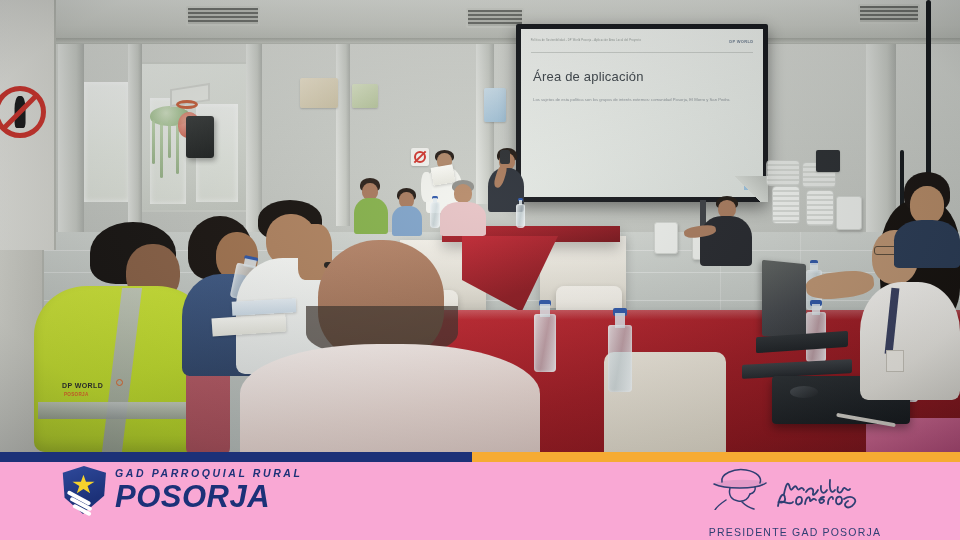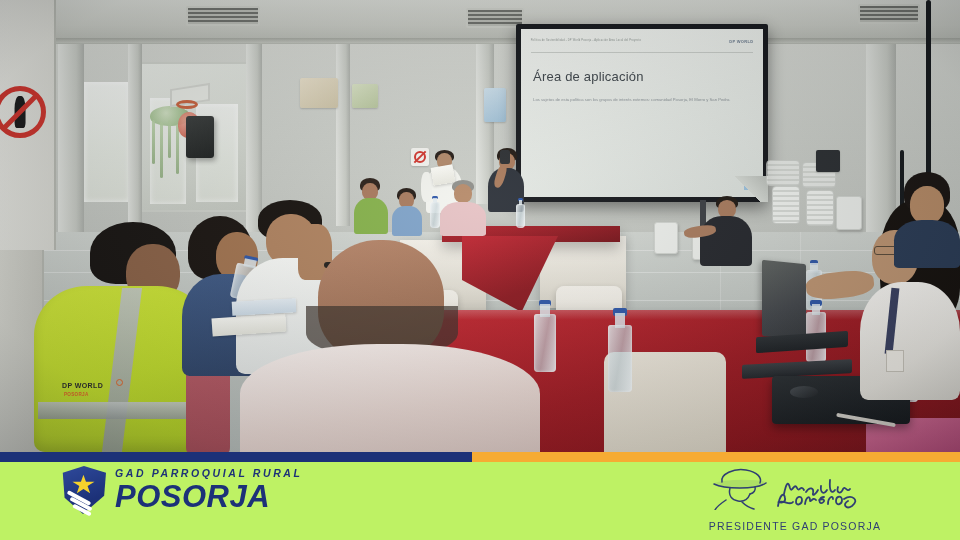--- a/index.html
+++ b/index.html
@@ -132,21 +132,21 @@
   .papers { position:absolute; background:linear-gradient(180deg,#fbfbf6,#e7e7de);
             box-shadow:0 1px 3px rgba(0,0,0,.2); }
   .phone { position:absolute; background:#2a2d30; border-radius:2px; }
 
   
   .grade { position:absolute; inset:0;
            background:radial-gradient(ellipse at 50% 45%,rgba(255,255,255,.06),rgba(20,25,30,.16) 78%,rgba(15,20,25,.3) 100%);
            pointer-events:none; }
 
   
-  .footer { position:absolute; left:0; top:452px; width:960px; height:88px; background:#bef264; }
+  .footer { position:absolute; left:0; top:452px; width:960px; height:88px; background:#f9a8d4; }
   .band { position:absolute; top:0; height:10px; }
   .band-blue { left:0; background:#1c3178; }
   .band-orange { right:0; background:#f6ab33; }
 
   .logo-block { position:absolute; left:60px; top:14px; display:flex; align-items:center; gap:9px; }
   .shield { position:relative; width:46px; height:48px; }
   .shield-body { position:absolute; inset:0;
                  background:linear-gradient(160deg,#2f4a9c,#1c3178 70%);
                  clip-path:polygon(6% 14%,52% 0%,100% 14%,96% 62%,50% 100%,10% 66%); }
   .shield-star { position:absolute; left:26%; top:18%; width:50%; height:42%;
@@ -156,21 +156,21 @@
                    border-radius:2px; }
   .logo-text { display:flex; flex-direction:column; justify-content:center; }
   .logo-top { font-size:10.5px; font-weight:bold; font-style:italic; color:#1c3178;
               letter-spacing:2.6px; line-height:1; margin-bottom:2px; }
   .logo-main { font-size:31px; font-weight:bold; font-style:italic; color:#1c3178;
                letter-spacing:.5px; line-height:1; }
 
   .pres-block { position:absolute; right:60px; top:14px; width:210px; text-align:center; }
   .sig { position:relative; height:44px; }
   .sig svg { display:block; margin:0 auto; }
-  .pres-text { font-size:10.5px; color:#2f3f73; letter-spacing:1.2px; margin-top:10px; }
+  .pres-text { font-size:10.5px; color:#2f3f73; letter-spacing:1.2px; margin-top:16px; }
 </style>
 </head>
 <body>
 
 <div class="stage">
 
   <div class="photo">
 
     <div class="ceiling"></div>
     <div class="ceil-beam" style="top:38px;"></div>

